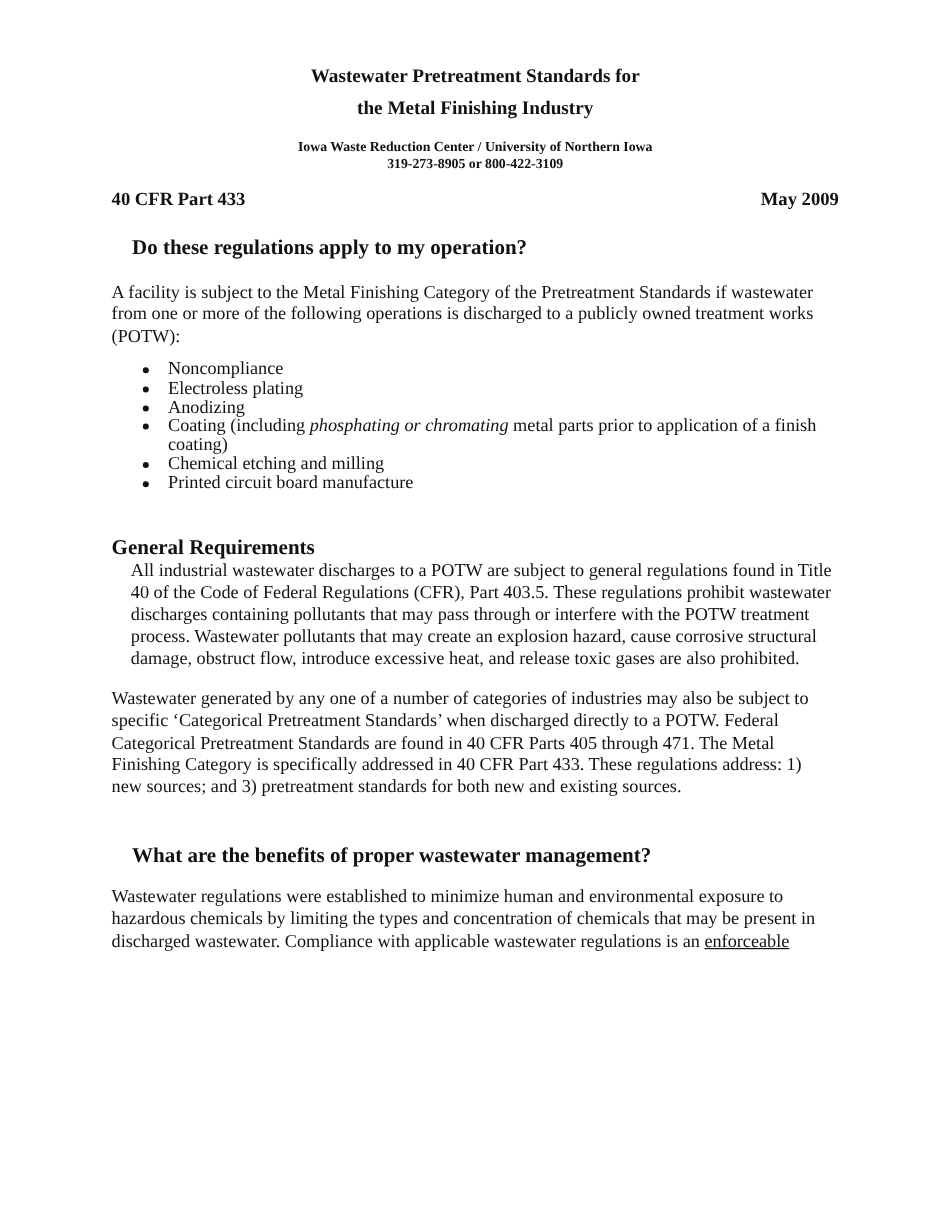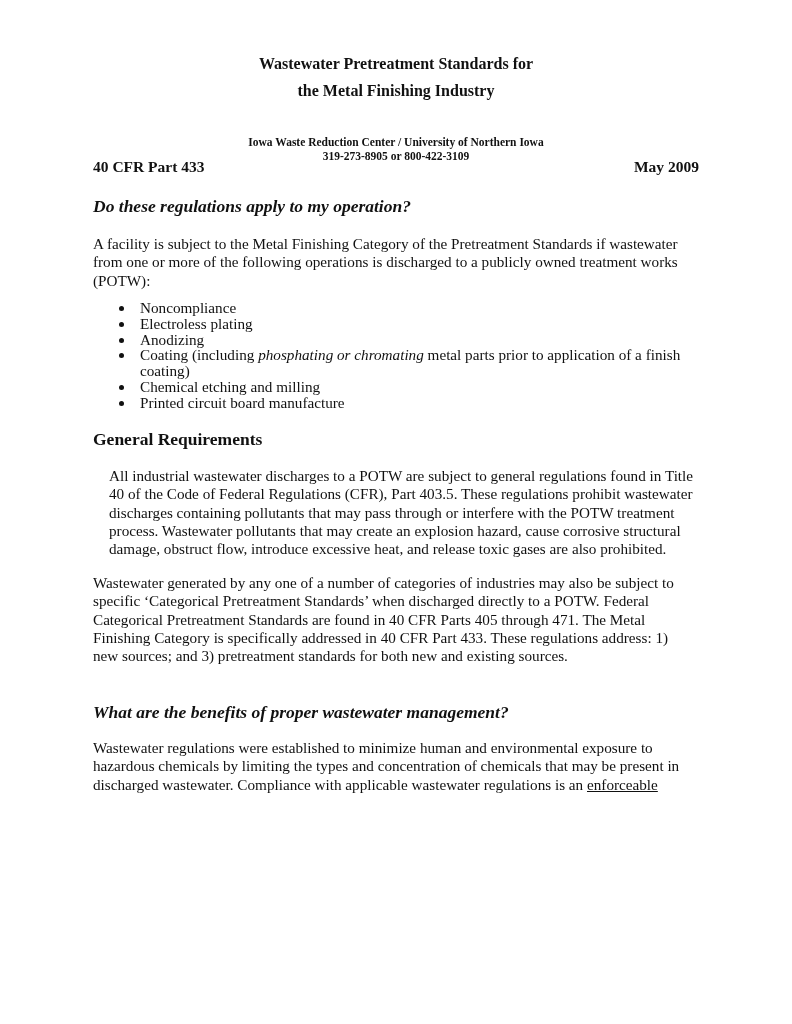--- a/index.html
+++ b/index.html
@@ -8,29 +8,29 @@
       font-family: "Liberation Serif", "DejaVu Serif", serif;
       color: #111111;
     }
     .page { position: absolute; left: 93px; top: 0; width: 606px; }
     .title {
       position: absolute; left: 0; width: 606px; top: 50px;
       text-align: center; font-weight: bold; font-size: 16px; line-height: 27px;
     }
     .subtitle {
       position: absolute; left: 0; width: 606px; top: 116px;
-      text-align: center; font-weight: bold; font-size: 11.5px; line-height: 14px; margin-top: 19px;
+      text-align: center; font-weight: bold; font-size: 11.5px; line-height: 14px;
     }
     .meta-row {
       position: absolute; left: 0; width: 606px; top: 158px;
       display: flex; justify-content: space-between;
       font-weight: bold; font-size: 15.5px; line-height: 18px;
     }
     .h-italic {
-      position: absolute; left: 0; font-weight: bold; font-style: italic;
+      position: absolute; left: 17px; font-weight: bold; 
       font-size: 17.5px; line-height: 21px;
     }
     .h-bold {
       position: absolute; left: 0; font-weight: bold;
       font-size: 17.5px; line-height: 21px;
     }
     .para {
       position: absolute; left: 0; width: 610px;
       font-size: 15.2px; line-height: 18.3px;
     }
@@ -77,21 +77,21 @@
 
   <ul class="bullets">
     <li><span class="dot"></span><span>Noncompliance</span></li>
     <li><span class="dot"></span><span>Electroless plating</span></li>
     <li><span class="dot"></span><span>Anodizing</span></li>
     <li><span class="dot"></span><span>Coating (including </span><em>phosphating or chromating</em><span> metal parts prior to application of a finish</span><br><span>coating)</span></li>
     <li><span class="dot"></span><span>Chemical etching and milling</span></li>
     <li><span class="dot"></span><span>Printed circuit board manufacture</span></li>
   </ul>
 
-  <div class="h-bold" style="top:429px;font-family:Liberation Serif, serif;">General Requirements</div>
+  <div class="h-bold" style="top:446px;font-family:Liberation Serif, serif;">General Requirements</div>
 
   <div class="para" style="top:467px;margin-left:16px;">
     <span class="line">All industrial wastewater discharges to a POTW are subject to general regulations found in Title</span>
     <span class="line">40 of the Code of Federal Regulations (CFR), Part 403.5.  These regulations prohibit wastewater</span>
     <span class="line">discharges containing pollutants that may pass through or interfere with the POTW treatment</span>
     <span class="line">process.  Wastewater pollutants that may create an explosion hazard, cause corrosive structural</span>
     <span class="line">damage, obstruct flow, introduce excessive heat, and release toxic gases are also prohibited.</span>
   </div>
 
   <div class="para" style="top:574px;">

